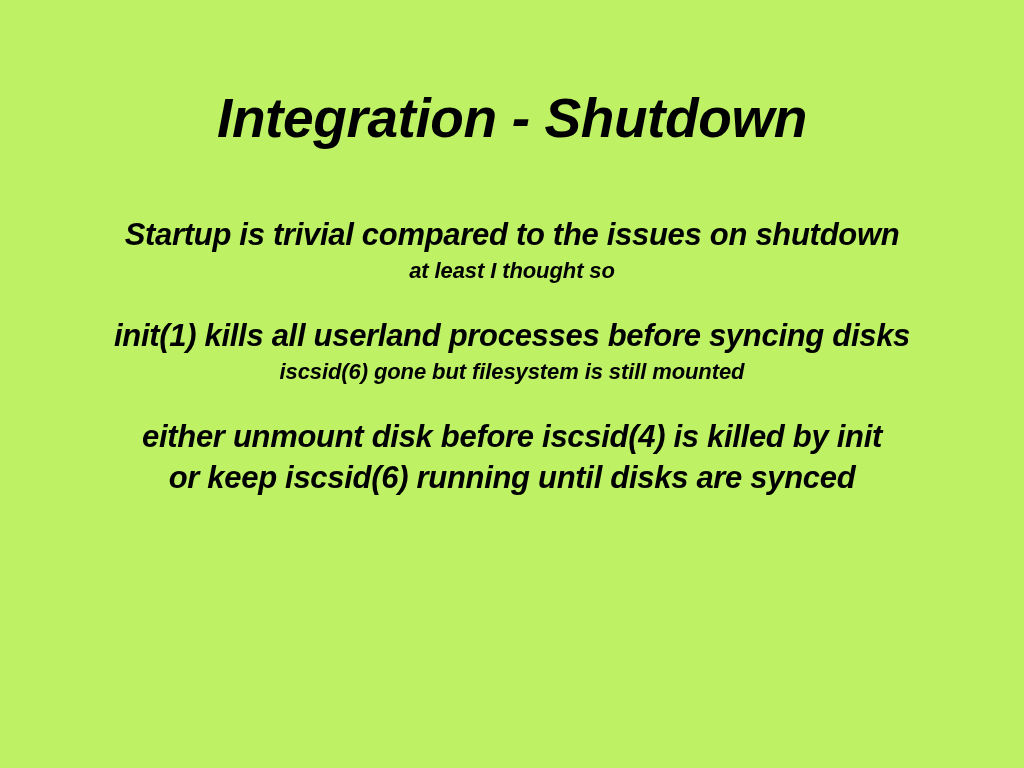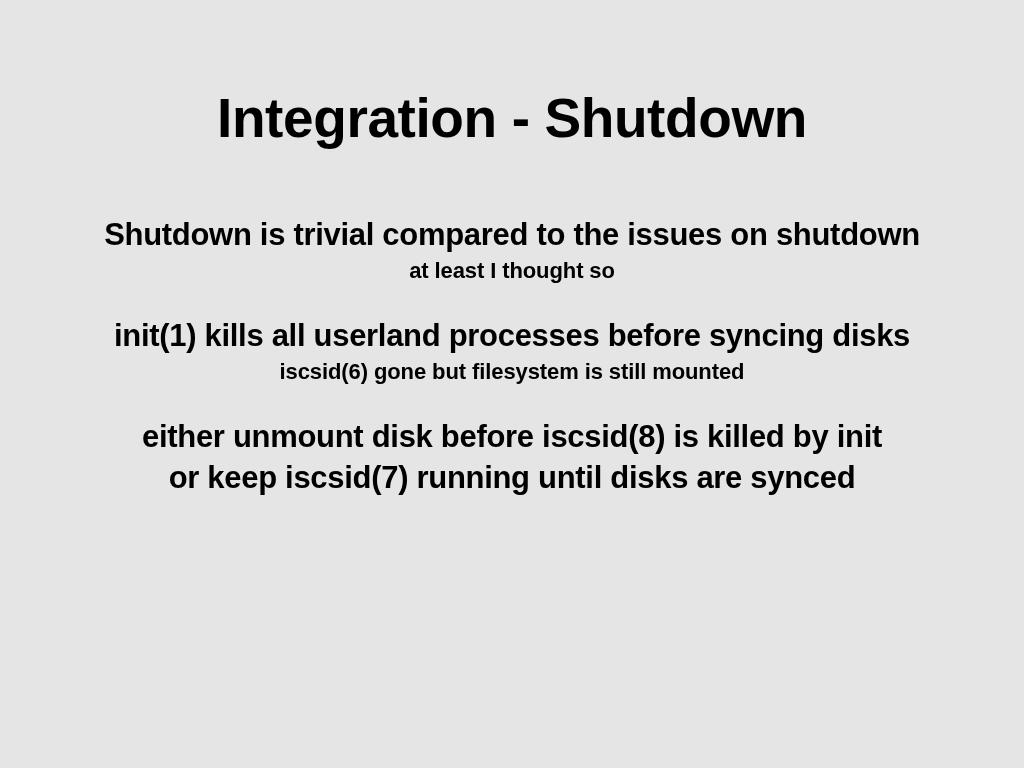--- a/index.html
+++ b/index.html
@@ -14,22 +14,23 @@
     overflow: hidden;
     font-family: "Liberation Sans", sans-serif;
     color: #000000;
     -webkit-font-smoothing: antialiased;
   }
 
   .slide {
     position: relative;
     width: 1024px;
     height: 768px;
-    background: #e5e5e5;
+    background: #bef264;
     box-sizing: border-box;
+    font-style: italic;
   }
 
   
   .slide-title {
     position: absolute;
     left: 0;
     top: 89px;
     width: 1024px;
     text-align: center;
     font-size: 55px;
@@ -84,28 +85,28 @@
 </head>
 <body>
 
 <div class="slide">
 
   <div class="slide-title">Integration - Shutdown</div>
 
   <div class="body-stack">
 
     <div class="block">
-      <div class="line lead">Shutdown is trivial compared to the issues on shutdown</div>
+      <div class="line lead">Startup is trivial compared to the issues on shutdown</div>
       <div class="line sub">at least I thought so</div>
     </div>
 
     <div class="block">
       <div class="line lead">init(1) kills all userland processes before syncing disks</div>
       <div class="line sub">iscsid(6) gone but filesystem is still mounted</div>
     </div>
 
     <div class="block">
-      <div class="line lead">either unmount disk before iscsid(8) is killed by init</div>
-      <div class="line lead">or keep iscsid(7) running until disks are synced</div>
+      <div class="line lead">either unmount disk before iscsid(4) is killed by init</div>
+      <div class="line lead">or keep iscsid(6) running until disks are synced</div>
     </div>
 
   </div>
 </div>
 
 </body></html>

